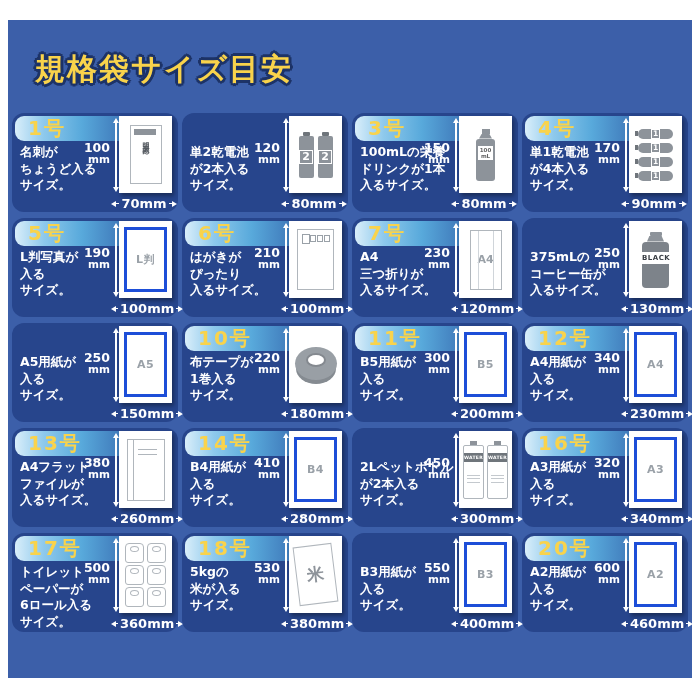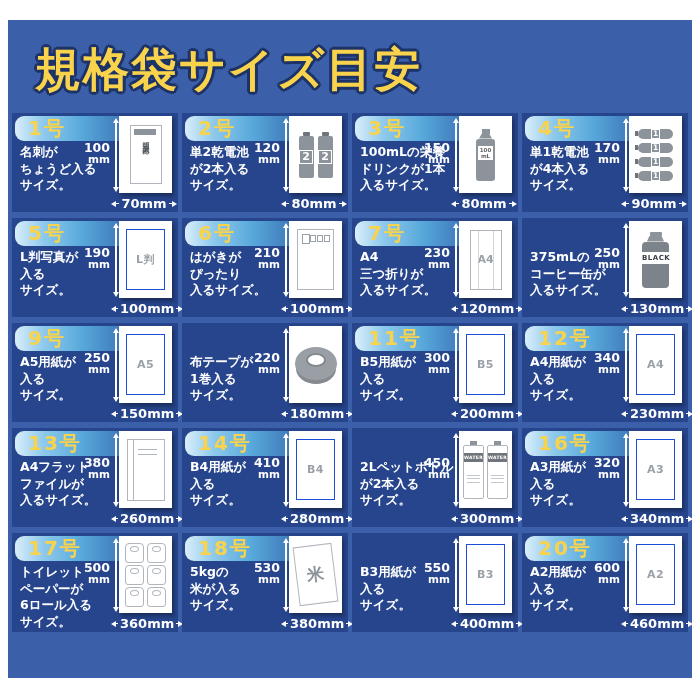--- a/index.html
+++ b/index.html
@@ -2,29 +2,29 @@
 <html><head>
 <meta charset="utf-8">
 <style>
   html,body{margin:0;padding:0;}
   body{
     width:700px;height:700px;background:#ffffff;position:relative;overflow:hidden;
     font-family:"DejaVu Sans","Liberation Sans",sans-serif;
   }
   .panel{position:absolute;left:8px;top:20px;width:684px;height:658px;background:#3c5fa9;}
   .title{
-    margin:28px 8px 0 27px;color:#f9d34b;font-size:46px;font-weight:bold;letter-spacing:2px;line-height:42px;
+    margin:28px 8px 0 27px;color:#f9d34b;font-size:30px;font-weight:bold;letter-spacing:2px;line-height:42px;
     text-shadow:-2px -2px 0 #1d3367,2px -2px 0 #1d3367,-2px 2px 0 #1d3367,2px 2px 0 #1d3367,
                  0 -3px 0 #1d3367,0 3px 0 #1d3367,-3px 0 0 #1d3367,3px 0 0 #1d3367;
   }
   .grid{
     display:grid;grid-template-columns:repeat(4,166px);grid-auto-rows:99px;gap:6px 4px;
     justify-content:center;margin-top:23px;
   }
-  .cell{position:relative;width:166px;height:99px;background:#27458c;}
+  .cell{position:relative;width:166px;height:99px;background:#27458c;border-radius:12px;}
   .bar{
     position:absolute;left:3px;top:3px;right:4px;height:25px;border-radius:9px;
     background:linear-gradient(90deg,#d9eefa 0%,#8ec9ec 18%,#58a9db 42%,#3a6fb3 72%,#27458c 97%);
   }
   .num{color:#f9d34b;font-weight:bold;font-size:20px;line-height:25px;padding-left:13px;letter-spacing:2px;}
   .desc{
     position:absolute;left:8px;top:31px;width:97px;color:#ffffff;font-weight:bold;
     font-size:12.5px;line-height:16.5px;white-space:pre-line;letter-spacing:0;
   }
   .hdim{position:absolute;left:60px;top:28px;width:38px;text-align:right;color:#fff;font-weight:bold;}
@@ -40,21 +40,21 @@
   }
   .illo{width:100%;height:100%;display:flex;align-items:center;justify-content:center;}
   .wdim{position:absolute;left:99px;right:1px;bottom:1px;height:15px;display:flex;align-items:center;color:#fff;font-weight:bold;font-size:13px;}
   .wdim .tl{width:0;height:0;border-top:3.5px solid transparent;border-bottom:3.5px solid transparent;border-right:5px solid #fff;}
   .wdim .tr{width:0;height:0;border-top:3.5px solid transparent;border-bottom:3.5px solid transparent;border-left:5px solid #fff;}
   .wdim .hl{flex:1;height:1.5px;background:#fff;min-width:2px;}
   .wdim span{margin:5px 2px;white-space:nowrap;}
   i{display:block;}
 
   
-  .paper{width:37px;height:59px;border:1px solid #1d4ed8;display:flex;align-items:center;justify-content:center;
+  .paper{width:37px;height:59px;border:3px solid #1d4ed8;display:flex;align-items:center;justify-content:center;
          color:#9aa1a8;font-weight:bold;font-size:11px;letter-spacing:0.5px;}
   .card{width:30px;height:57px;border:1px solid #b0b6bc;position:relative;display:flex;justify-content:center;}
   .card-strip{position:absolute;top:3px;left:3px;width:22px;height:6px;background:#8d939a;}
   .card-text{writing-mode:vertical-rl;font-size:7px;color:#555a60;margin-top:11px;letter-spacing:1px;font-weight:bold;}
   .batts2{display:flex;gap:4px;}
   .batt{width:15px;height:42px;background:#8d939a;border-radius:2px;position:relative;display:flex;align-items:center;justify-content:center;margin-top:5px;}
   .batt::before{content:"";position:absolute;top:-4px;left:4px;width:7px;height:4px;background:#6f757b;border-radius:1px;}
   .blabel{color:#fff;font-weight:bold;font-size:11px;line-height:12px;border:1px solid #fff;padding:0 2px;}
   .batts4{display:flex;flex-direction:column;gap:4px;}
   .hbatt{width:35px;height:10px;background:#8d939a;border-radius:5px;position:relative;display:flex;align-items:center;justify-content:center;}
@@ -131,23 +131,20 @@
     <div class="wdim">
       <i class="tl"></i>
           <i class="hl"></i>
           <span>70mm</span>
           <i class="hl"></i>
           <i class="tr"></i>
     </div>
   </div>
 
   <div class="cell">
-    <div class="bar">
-      <div class="num">2号</div>
-    </div>
     <div class="desc">単2乾電池
 が2本入る
 サイズ。</div>
     <div class="hdim">
       <div class="hval">120</div>
       <div class="hunit">mm</div>
     </div>
     <div class="varrow">
           <i class="tu"></i>
           <i class="vl"></i>
@@ -377,23 +374,20 @@
     <div class="wdim">
       <i class="tl"></i>
           <i class="hl"></i>
           <span>130mm</span>
           <i class="hl"></i>
           <i class="tr"></i>
     </div>
   </div>
 
   <div class="cell">
-    <div class="bar">
-      <div class="num">9号</div>
-    </div>
     <div class="desc">A5用紙が
 入る
 サイズ。</div>
     <div class="hdim">
       <div class="hval">250</div>
       <div class="hunit">mm</div>
     </div>
     <div class="varrow">
           <i class="tu"></i>
           <i class="vl"></i>
@@ -407,20 +401,23 @@
     <div class="wdim">
       <i class="tl"></i>
           <i class="hl"></i>
           <span>150mm</span>
           <i class="hl"></i>
           <i class="tr"></i>
     </div>
   </div>
 
   <div class="cell">
+    <div class="bar">
+      <div class="num">10号</div>
+    </div>
     <div class="desc">布テープが
 1巻入る
 サイズ。</div>
     <div class="hdim">
       <div class="hval">220</div>
       <div class="hunit">mm</div>
     </div>
     <div class="varrow">
           <i class="tu"></i>
           <i class="vl"></i>

